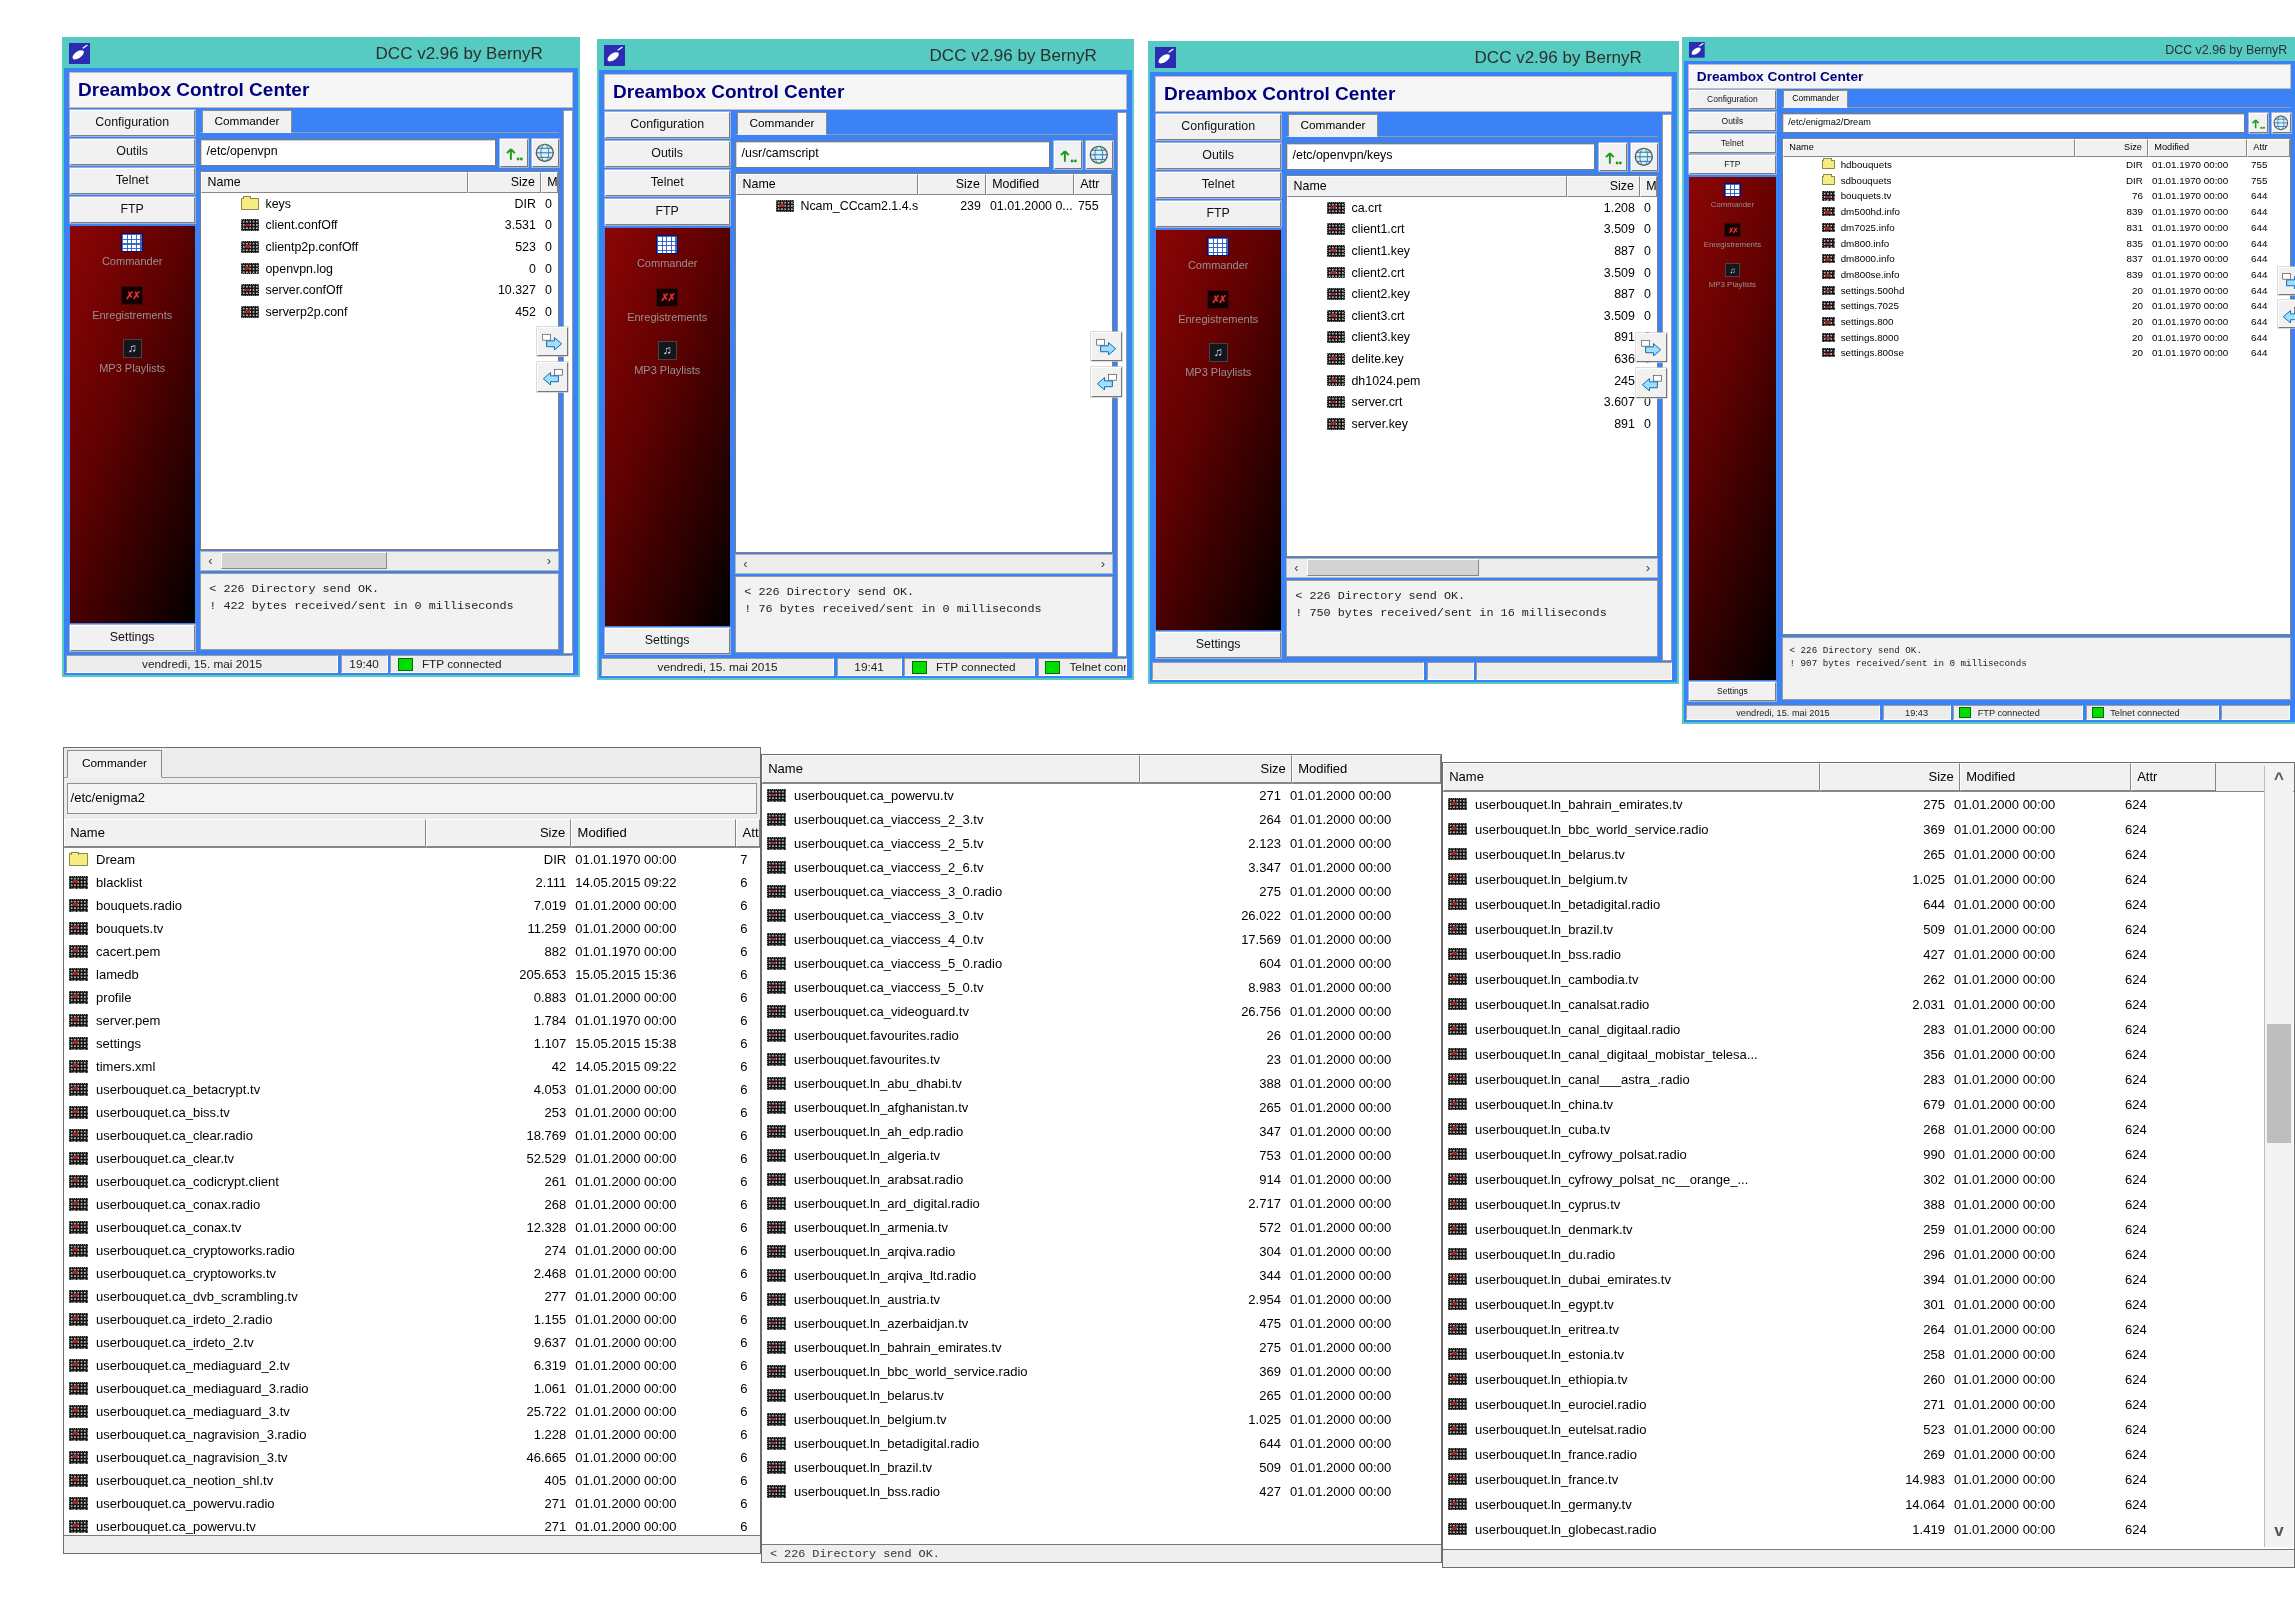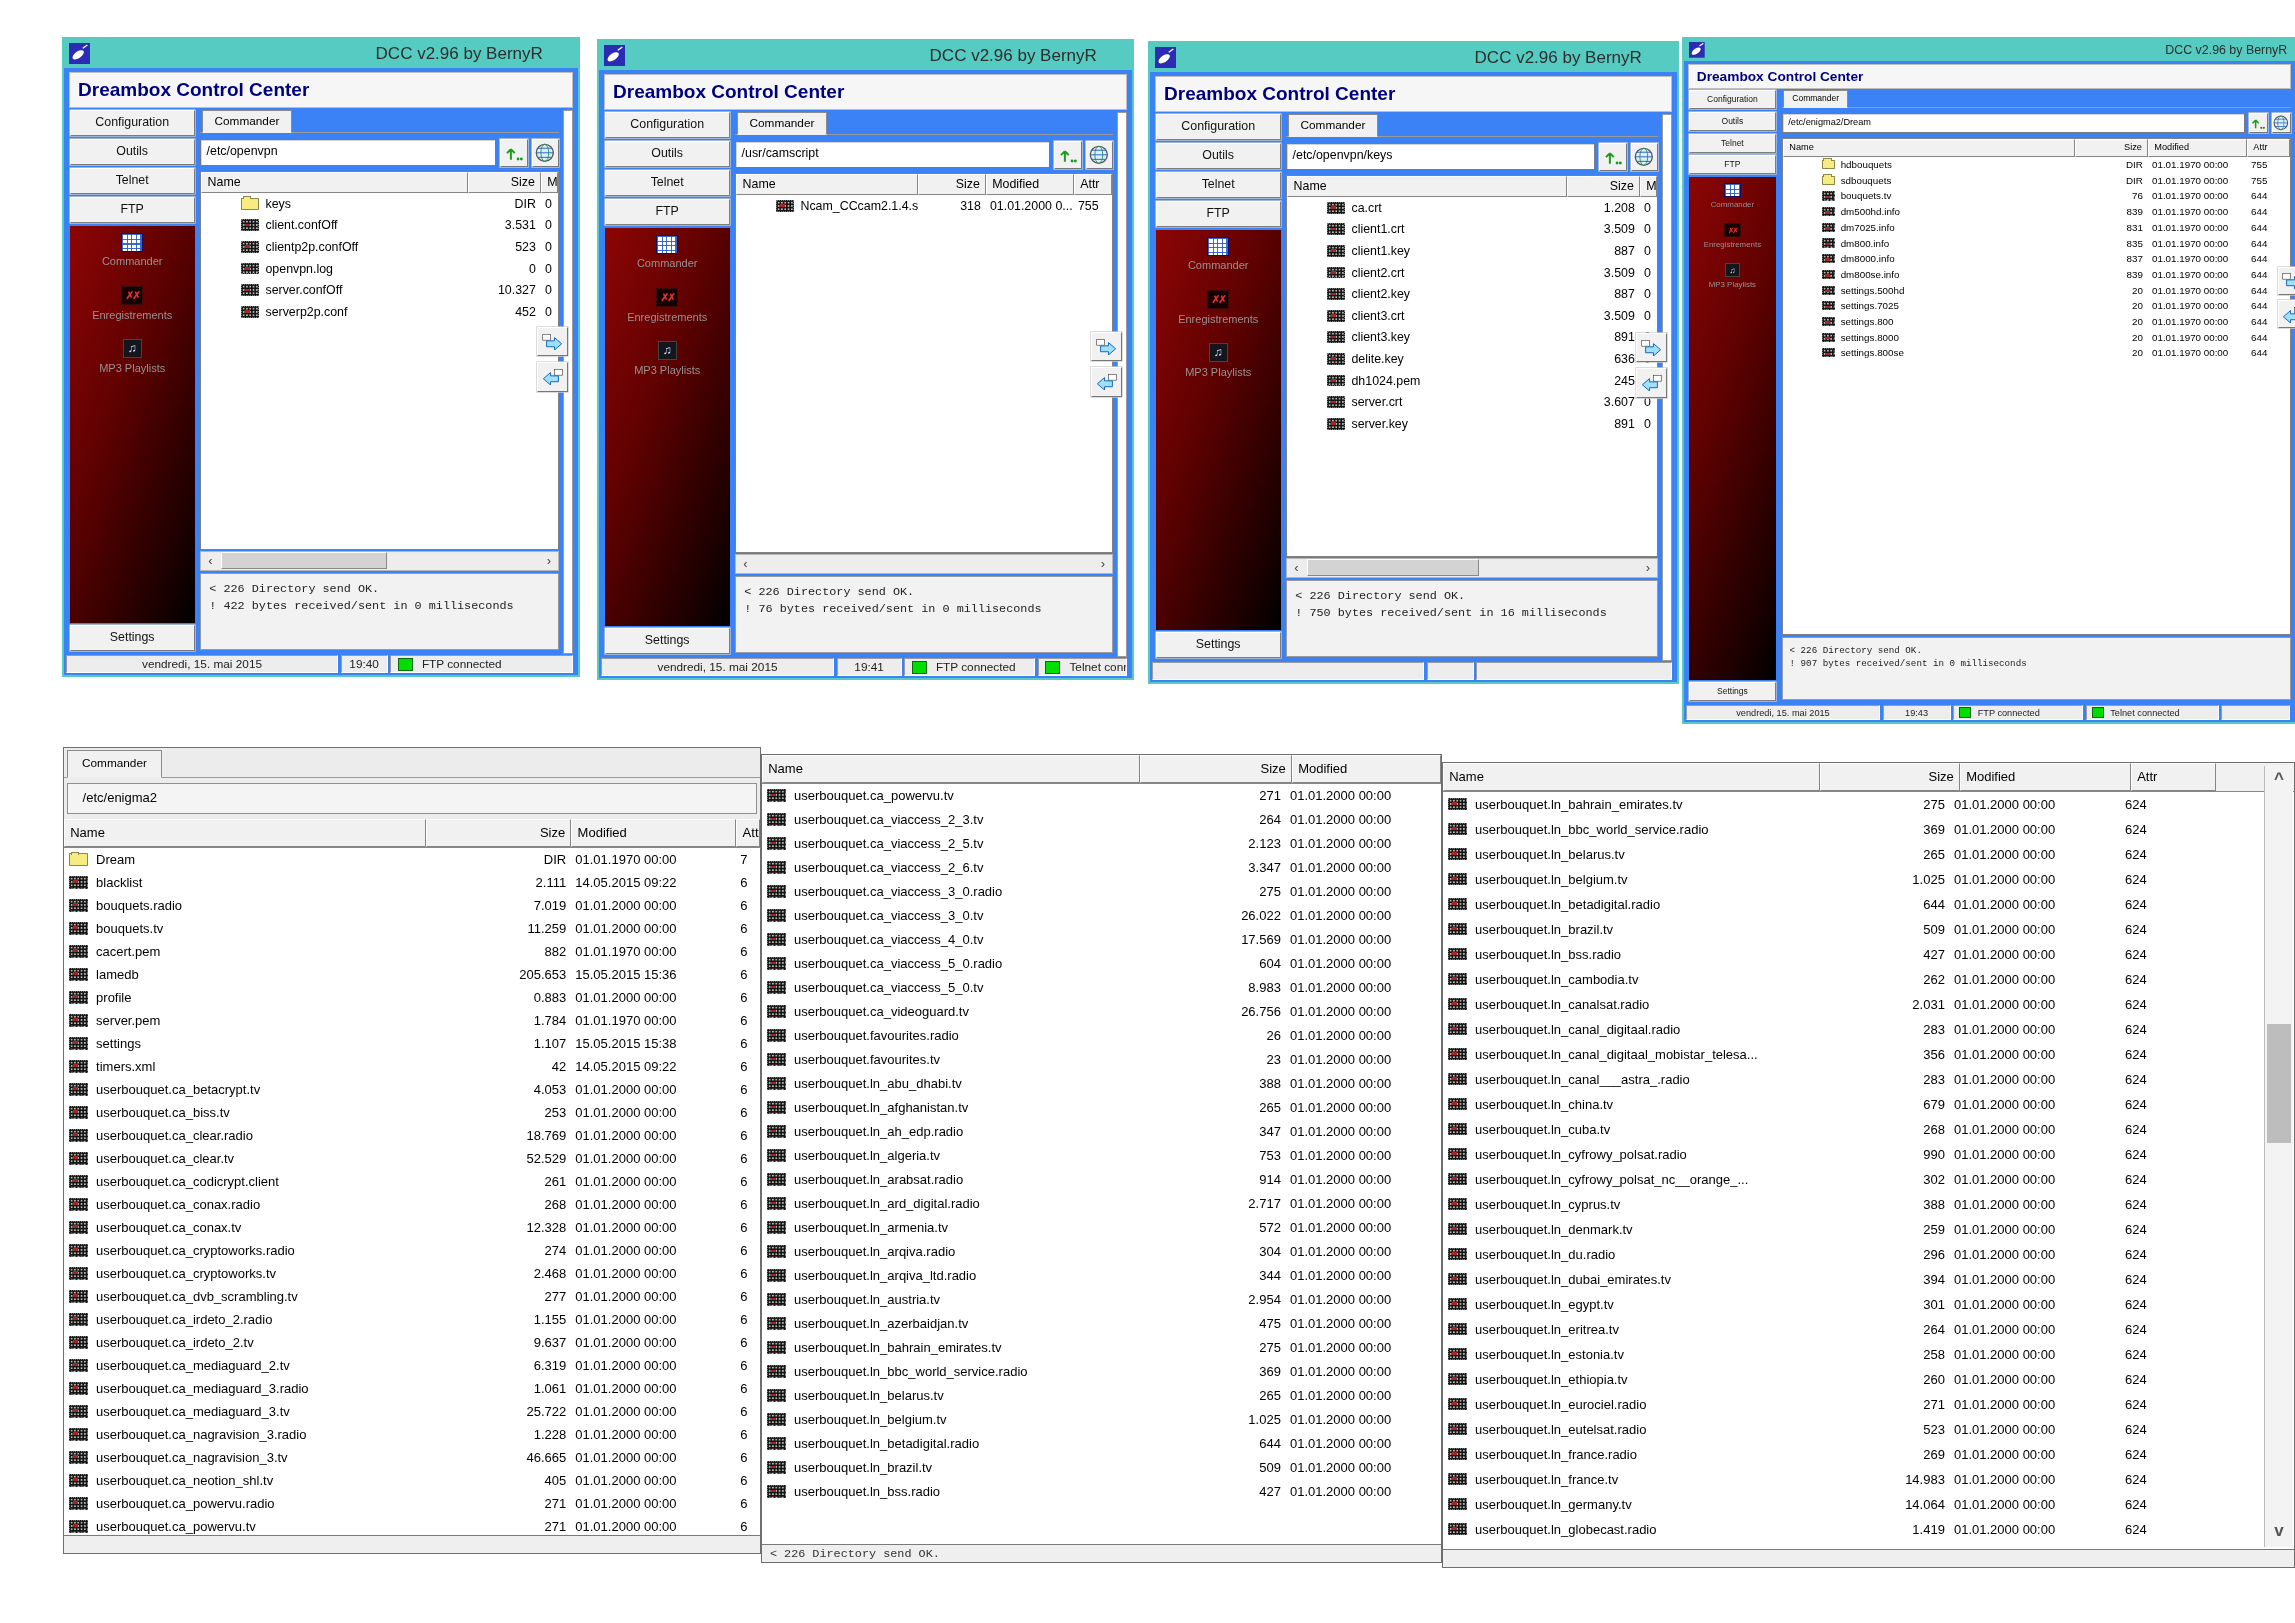--- a/index.html
+++ b/index.html
@@ -127,21 +127,21 @@
   
   .panel{position:absolute;background:#ECECEC;border:1.3px solid #6E6E6E;box-sizing:border-box;
        display:flex;flex-direction:column;}
   #panelA{left:63px;top:747px;width:698px;height:807px;}
   #panelB{left:761px;top:754px;width:681px;height:809px;}
   #panelC{left:1442px;top:762px;width:853px;height:806px;}
   .ptabrow{height:29px;position:relative;border-bottom:0.7px solid #999;flex:0 0 auto;}
   .ptab{position:absolute;left:2.6px;bottom:-0.7px;height:26px;line-height:25.5px;padding:0 14.4px;background:#F1F1F1;
        border:0.7px solid #8a8a8a;border-bottom:0.7px solid #F1F1F1;font-size:11.8px;}
   .ppath{margin:5.2px 2.6px;height:29px;line-height:27.5px;background:#F4F4F4;border:0.7px solid #8f8f8f;
-       font-size:13px;padding:0 15px;flex:0 0 auto;}
+       font-size:13px;padding:0 3px;flex:0 0 auto;}
   .phead{display:flex;height:27.5px;flex:0 0 auto;background:#F1F1F1;}
   .phead .col{font-size:13px;line-height:25px;}
   .prows{flex:1;background:#fff;overflow:hidden;border-top:0.7px solid #888;}
   .prow{display:flex;align-items:center;font-size:13px;white-space:nowrap;}
   #panelA .prow{height:23px;}
   #panelB .prow{height:24px;}
   #panelC .prow{height:25px;}
   .prow .ficon{width:17px;height:10.5px;margin:0 7.9px 0 5.2px;}
   #panelA .c-size,#panelA .fsize{width:145px;}
   #panelA .c-mod,#panelA .fmod{width:165px;}
@@ -371,21 +371,21 @@
         <div class="cols">
           <div class="col c-name">Name</div>
           <div class="col c-size">Size</div>
           <div class="col c-mod">Modified</div>
           <div class="col c-attr">Attr</div>
         </div>
         <div class="rows">
           <div class="row">
             <span class="ficon file"></span>
             <span class="fname">Ncam_CCcam2.1.4.sh</span>
-            <span class="fsize">318</span>
+            <span class="fsize">239</span>
             <span class="fmod">01.01.2000 0...</span>
             <span class="fattr">755</span>
           </div>
         </div>
       </div>
       <div class="hscroll">
         <span class="scrbtn">‹</span>
         <span class="hspace"></span>
         <span class="scrbtn">›</span>
       </div>

